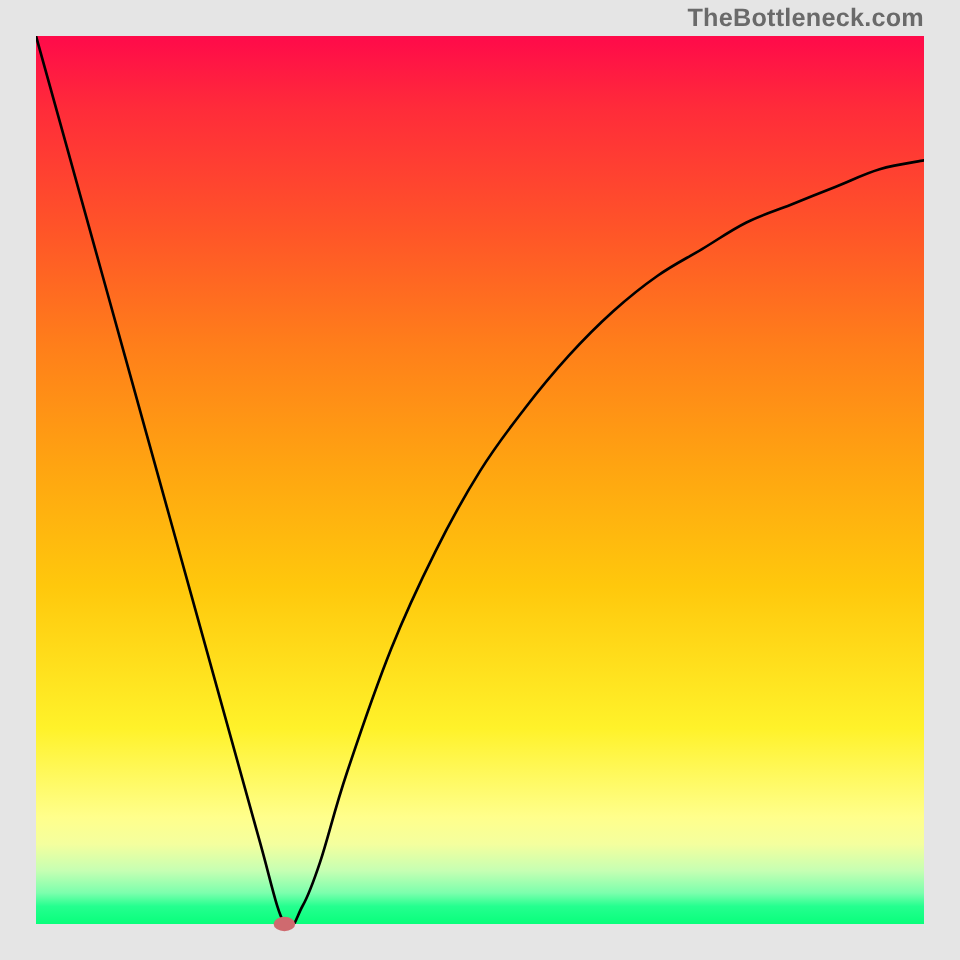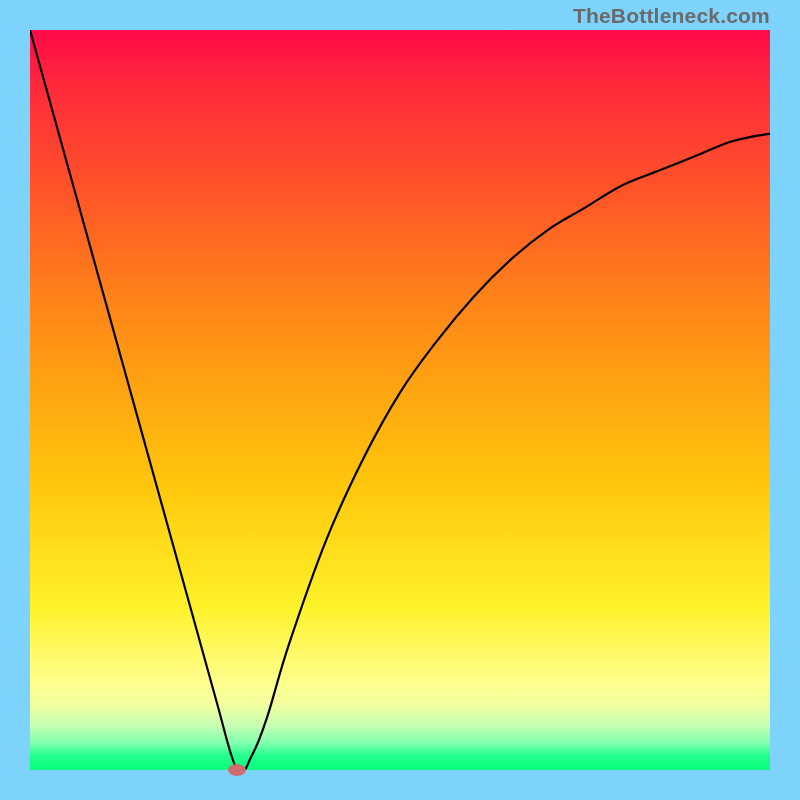--- a/index.html
+++ b/index.html
@@ -1,21 +1,21 @@
 <!DOCTYPE html>
 <html><head>
 <meta charset="utf-8">
 <style>
   * { margin: 0; padding: 0; box-sizing: border-box; }
   html, body { width: 800px; height: 800px; overflow: hidden; background: #000; }
   .frame {
     position: absolute;
     left: 0; top: 0;
     width: 800px; height: 800px;
-    background: #7dd3fc;
+    background: #e5e5e5;
   }
   .plot-area {
     position: absolute;
     left: 30px; top: 30px;
     width: 740px; height: 740px;
     background: linear-gradient(to bottom,
       #ff0a4a 0%,
       #ff2b3a 8%,
       #ff5528 22%,
       #ff7f1a 35%,

